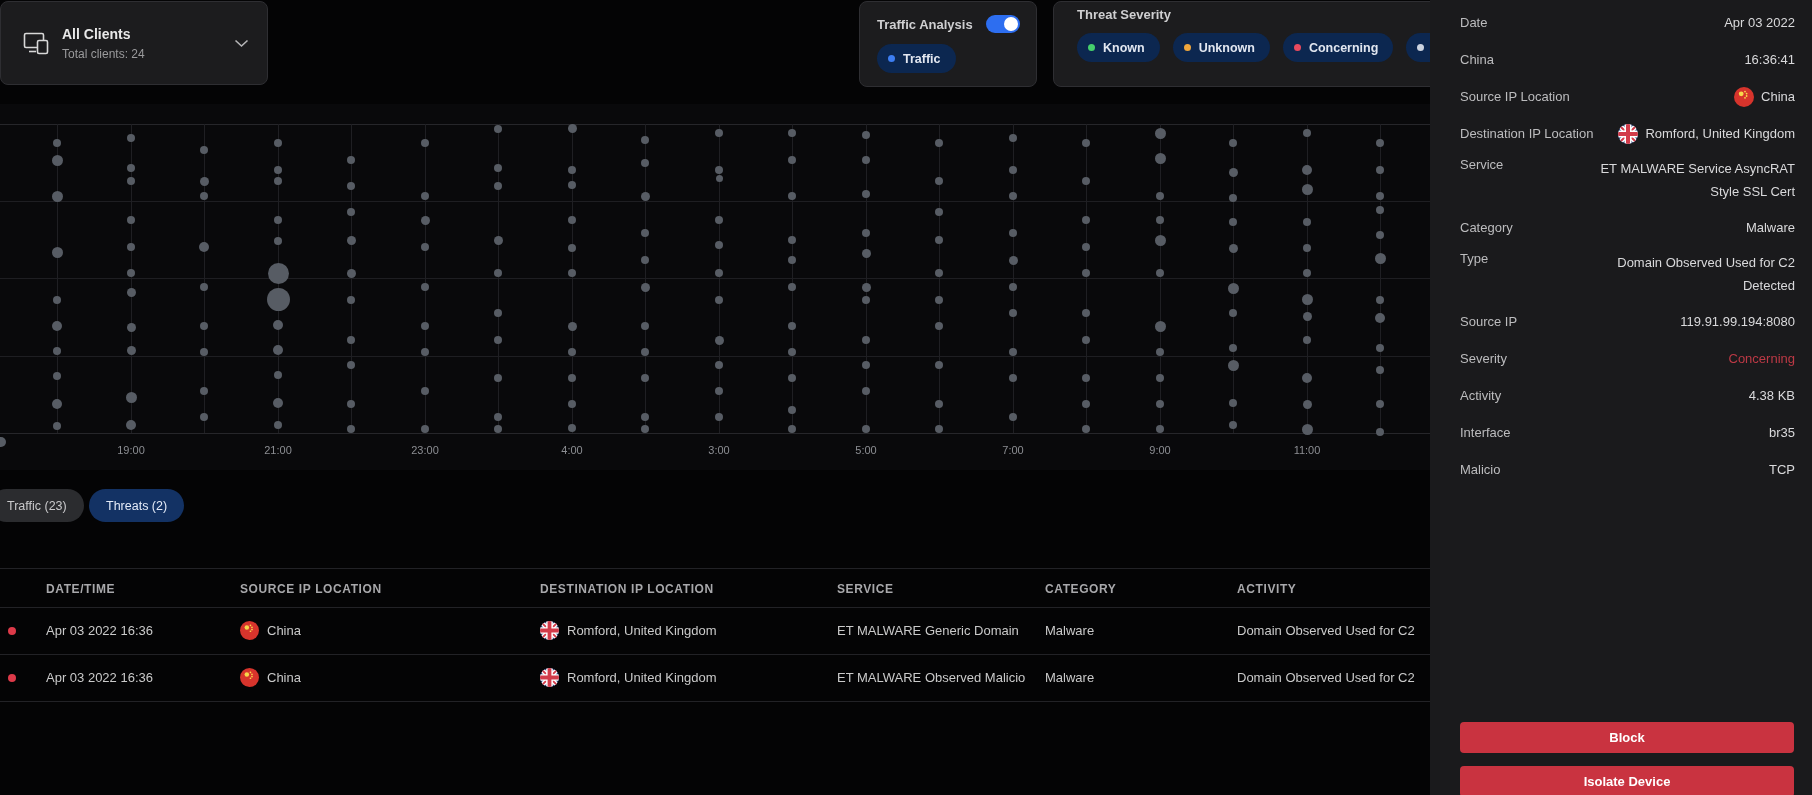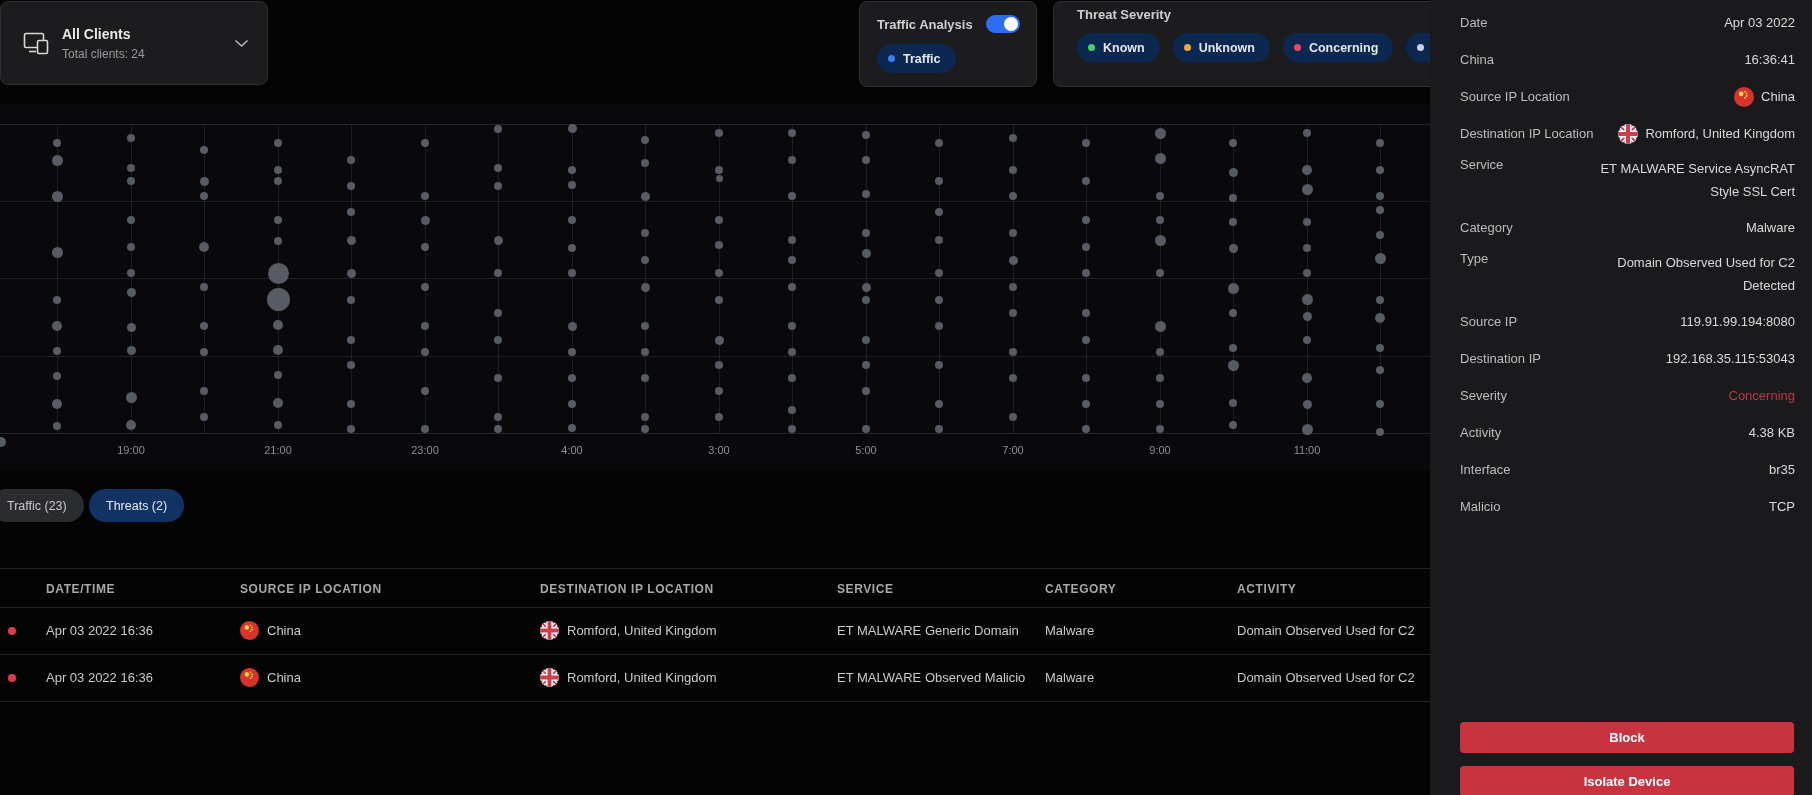--- a/index.html
+++ b/index.html
@@ -487,24 +487,20 @@
           </div>
           <div class="prow wrap">
             <span class="plabel">Type</span>
             <span class="pvalue">Domain Observed Used for C2 Detected</span>
           </div>
           <div class="prow">
             <span class="plabel">Source IP</span>
             <span class="pvalue">119.91.99.194:8080</span>
           </div>
           <div class="prow">
-            <span class="plabel">Destination IP</span>
-            <span class="pvalue">192.168.35.115:53043</span>
-          </div>
-          <div class="prow">
             <span class="plabel">Severity</span>
             <span class="pvalue" style="color: rgb(188, 57, 69);">Concerning</span>
           </div>
           <div class="prow">
             <span class="plabel">Activity</span>
             <span class="pvalue">4.38 KB</span>
           </div>
           <div class="prow">
             <span class="plabel">Interface</span>
             <span class="pvalue">br35</span>

